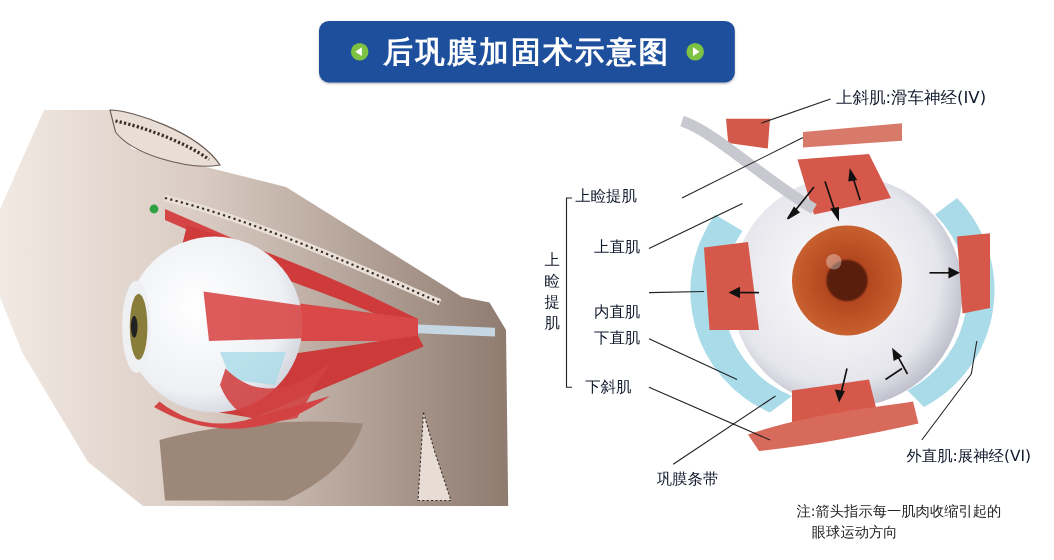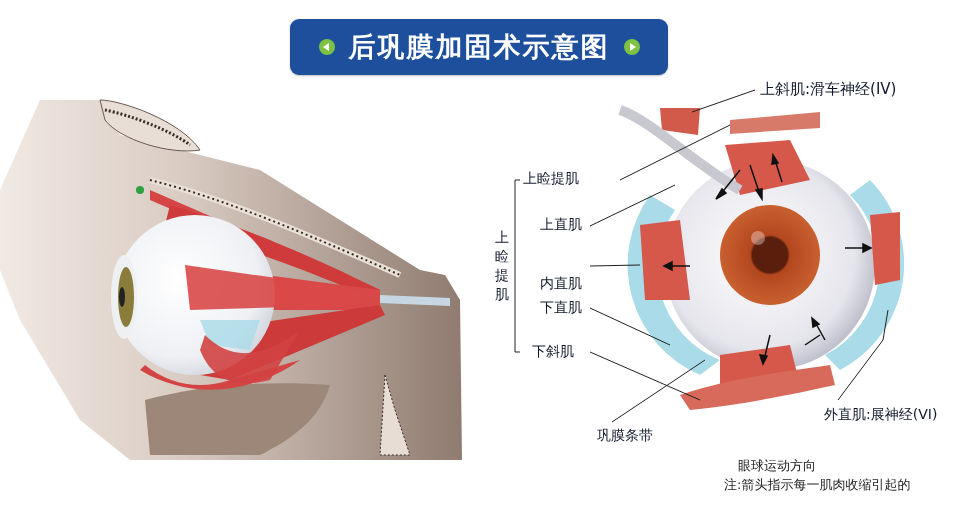--- a/index.html
+++ b/index.html
@@ -130,15 +130,15 @@
 <span class="label" style="left:523px;top:170px;">上睑提肌</span>
 <span class="label" style="left:540px;top:216px;">上直肌</span>
 <span class="label" style="left:540px;top:275px;">内直肌</span>
 <span class="label" style="left:540px;top:299px;font-family:Liberation Mono, monospace;">下直肌</span>
 <span class="label" style="left:532px;top:343px;">下斜肌</span>
 <span class="label" style="left:495px;top:228px;width:16px;white-space:normal;line-height:19px;font-size:14px;">上睑提肌</span>
 <span class="label" style="left:563px;top:427px;margin-left:34px;">巩膜条带</span>
 <span class="label" style="left:824px;top:406px;font-size:14px;">外直肌:展神经(VI)</span>
 
 <div class="note" style="left:724px;top:456px;">
+  <div>注:箭头指示每一肌肉收缩引起的</div>
   <div style="padding-left:14px;">眼球运动方向</div>
-  <div>注:箭头指示每一肌肉收缩引起的</div>
 </div>
 
 </body></html>

